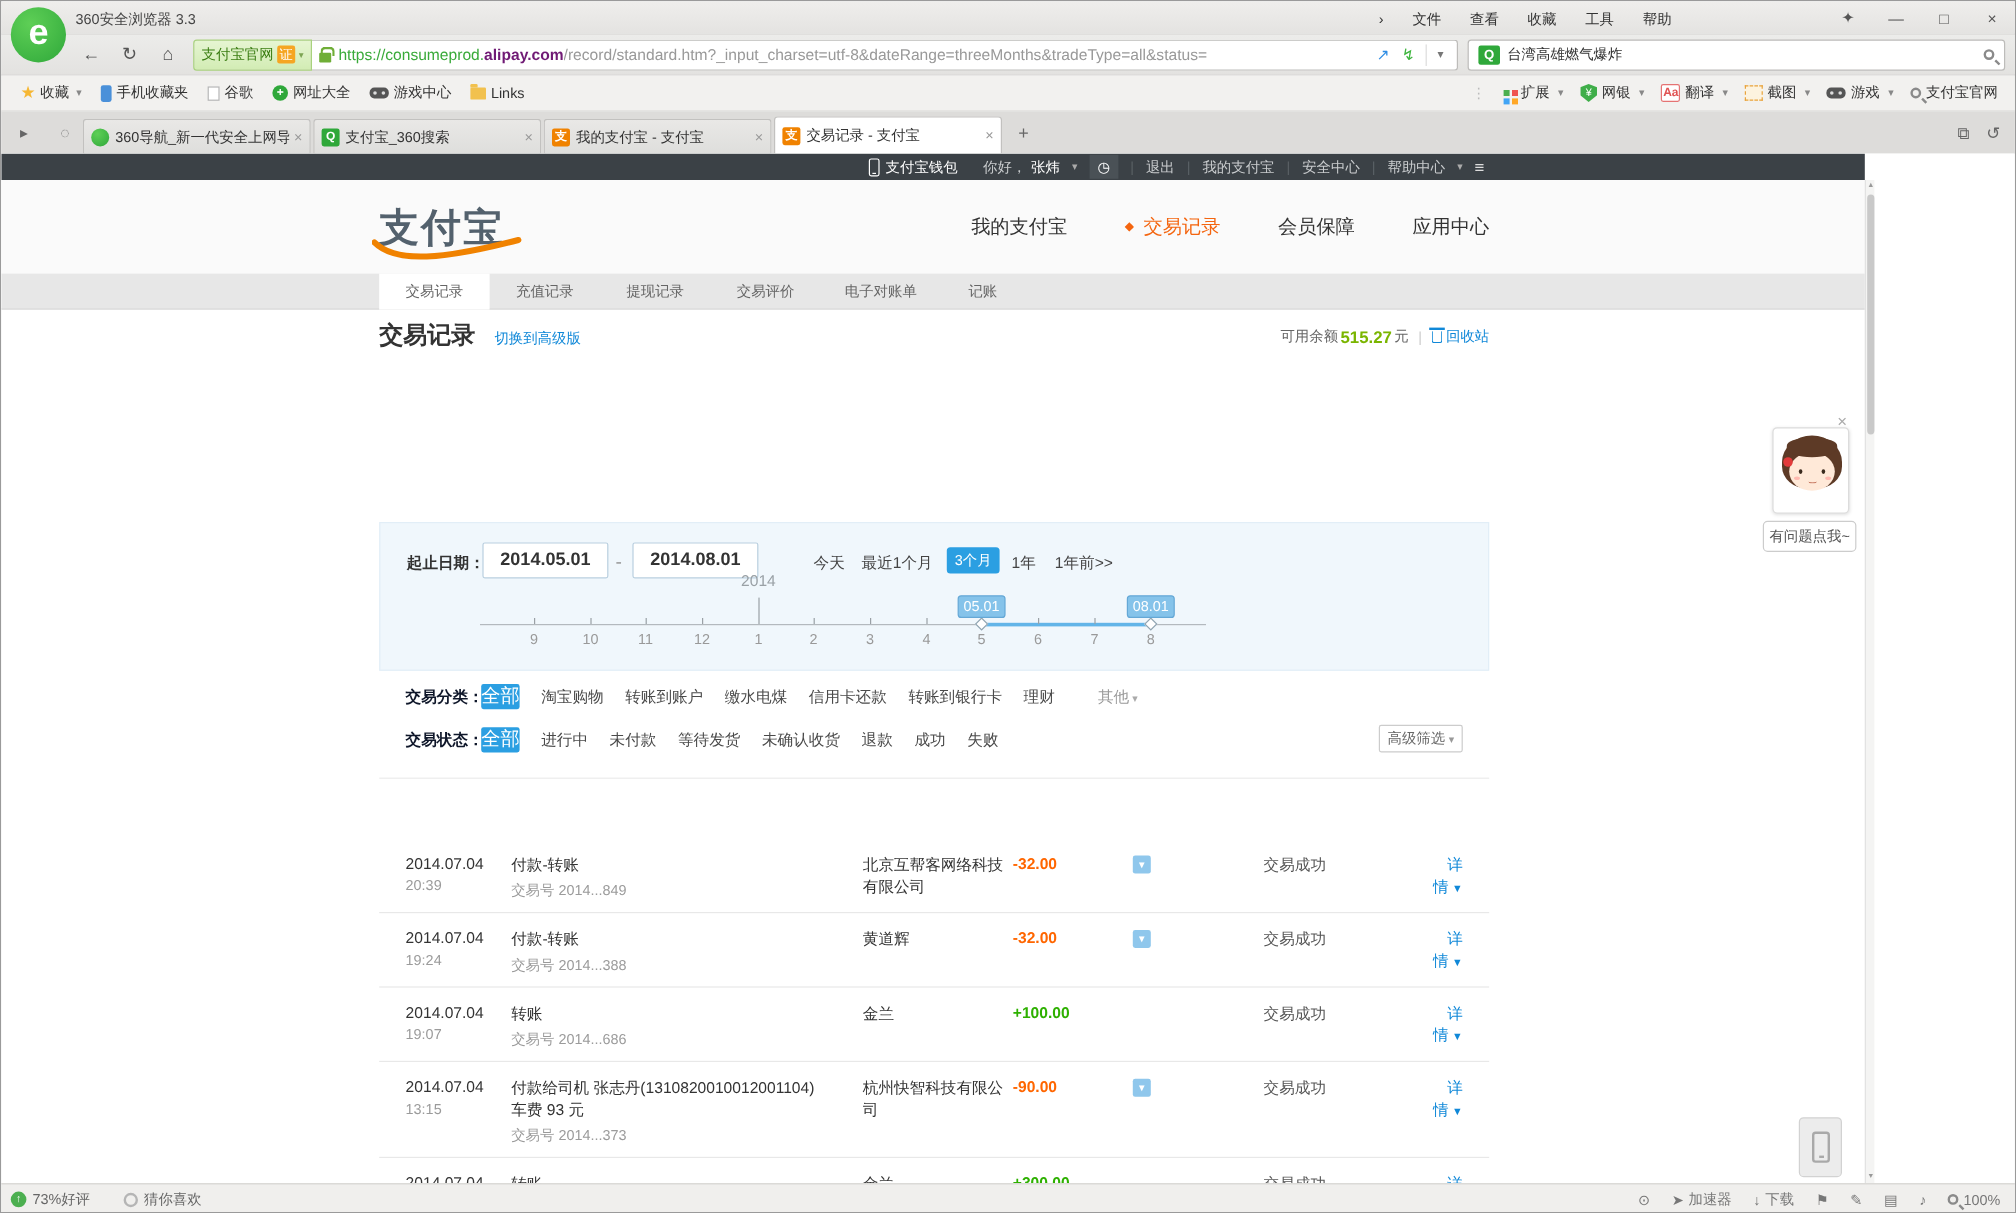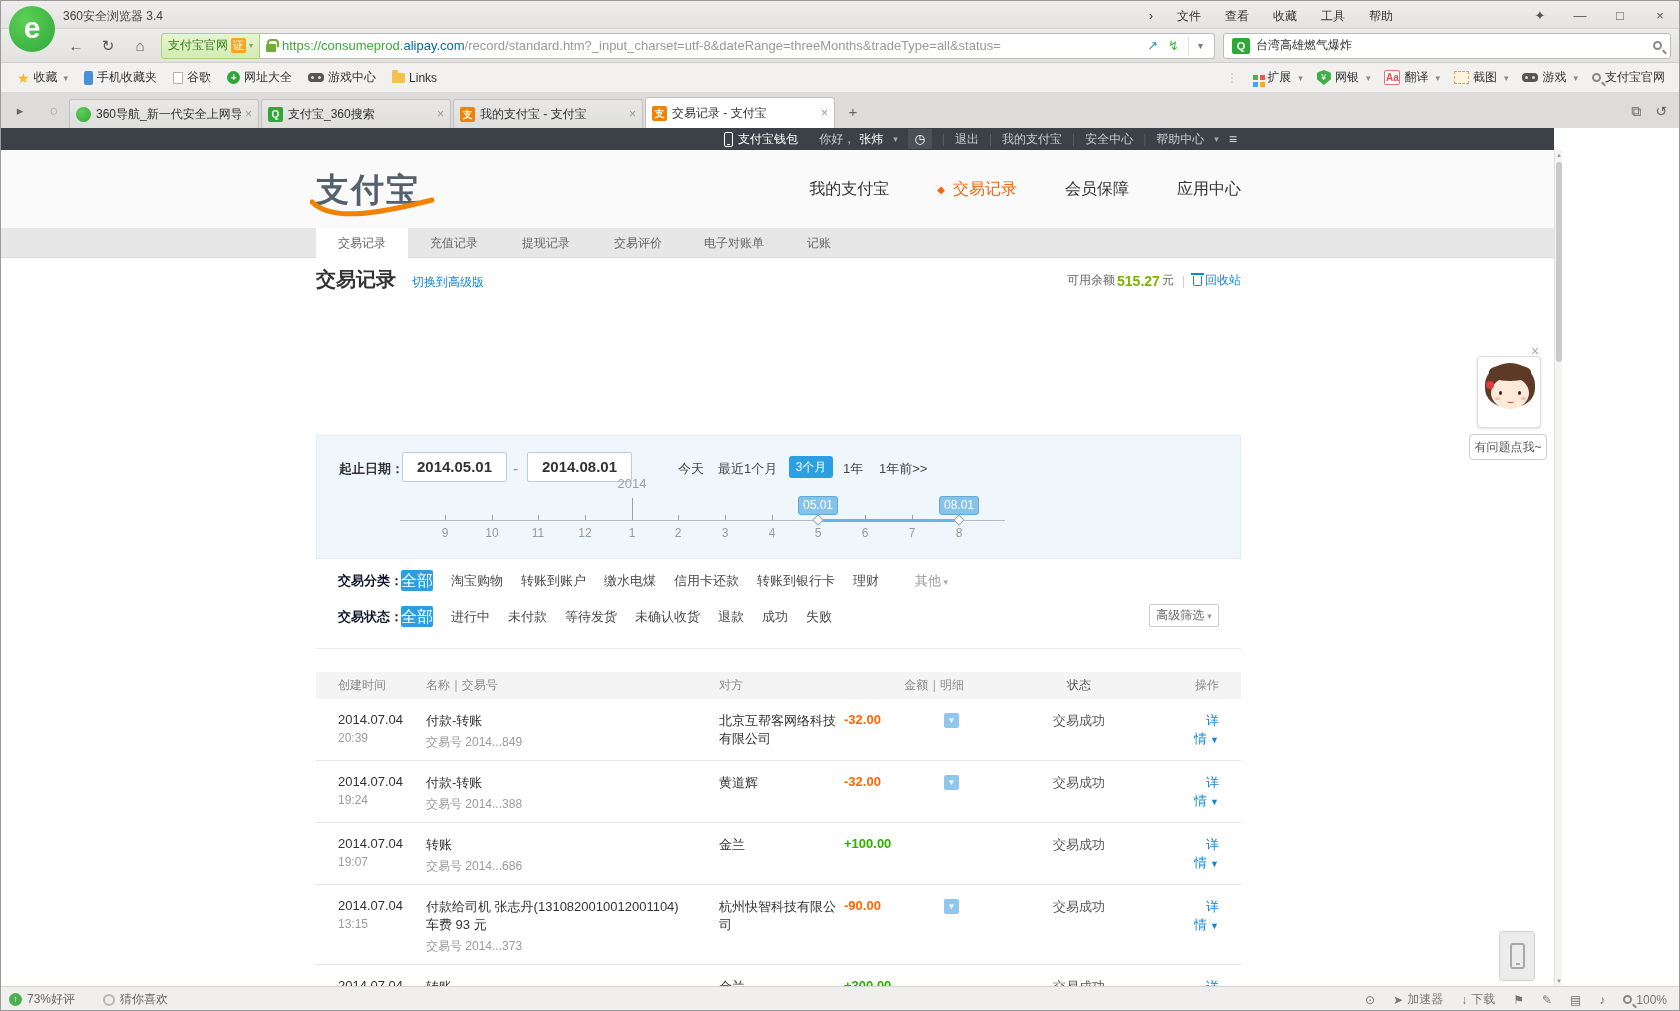--- a/index.html
+++ b/index.html
@@ -33,21 +33,21 @@
 #winctl{position:absolute;right:8px;top:0;height:28px;display:flex;align-items:center;gap:14px;color:#555;font-size:13px}
 #winctl .btn{width:26px;text-align:center}
 
 #navrow{position:absolute;left:0;top:28px;width:1680px;height:34px;background:linear-gradient(#ececea,#e3e2e0);border-bottom:1px solid #cfcecc;display:flex;align-items:center}
 .navbtn{width:26px;height:24px;text-align:center;line-height:24px;font-size:15px;color:#555;margin-left:6px}
 #navrow .start-gap{width:56px}
 #sitebtn{height:26px;margin-left:8px;padding:0 6px;background:linear-gradient(#e6f5d2,#d2ecb4);border:1px solid #a9d27e;border-radius:3px 0 0 3px;display:flex;align-items:center;font-size:12px;color:#3a7d12;gap:3px}
 #sitebadge{background:#f5a623;color:#fff;font-size:11px;padding:0 2px;border-radius:2px}
 #urlfield{height:26px;flex:0 0 955px;background:#fff;border:1px solid #bdbcba;border-left:none;border-radius:0 3px 3px 0;display:flex;align-items:center;padding:0 6px;font-size:13px;overflow:hidden;white-space:nowrap}
 #urlfield .url1{color:#3aaa3a;margin-left:6px}
-#urlfield .url2{color:#0369a1;font-weight:normal}
+#urlfield .url2{color:#701a75;font-weight:bold}
 #urlfield .url3{color:#999;flex:1;overflow:hidden}
 .uf-ic{margin:0 5px;font-size:13px}
 #uf-share{color:#2f8de4}
 #uf-bolt{color:#3db53d}
 #uf-sep{width:1px;height:18px;background:#ddd;margin:0 4px}
 #uf-drop{color:#777;font-size:10px}
 #searchbox{height:26px;flex:1;margin:0 10px 0 8px;background:#fff;border:1px solid #bdbcba;border-radius:3px;display:flex;align-items:center;padding:0 8px;font-size:12px;color:#333}
 #engine{width:18px;height:16px;background:#2fa83a;border-radius:2px;color:#fff;font-size:11px;font-weight:bold;text-align:center;line-height:16px;margin-right:6px}
 #searchbox .q{flex:1}
 
@@ -187,21 +187,21 @@
 #statusbar .gdot{width:12px;height:12px;border-radius:50%;border:2px solid #b5b5b5}
 #sb-right{margin-left:auto;display:flex;align-items:center;gap:18px;padding-right:14px;color:#777}
 #sb-right .grp{display:flex;align-items:center;gap:4px}
 </style>
 </head>
 <body>
 
 <div id="screen">
 
   <div id="titlebar">
-    <span id="wtitle">360安全浏览器 3.4</span>
+    <span id="wtitle">360安全浏览器 3.3</span>
     <div id="menubar"><span>›</span><span>文件</span><span>查看</span><span>收藏</span><span>工具</span><span>帮助</span></div>
     <div id="winctl">
       <span class="btn">✦</span>
       <span class="btn">—</span>
       <span class="btn">□</span>
       <span class="btn">×</span>
     </div>
   </div>
   <div id="logo360">e</div>
 
@@ -463,28 +463,20 @@
         <span class="fitem" style="left:249px">等待发货</span>
         <span class="fitem" style="left:319px">未确认收货</span>
         <span class="fitem" style="left:402px">退款</span>
         <span class="fitem" style="left:446px">成功</span>
         <span class="fitem" style="left:490px">失败</span>
       </div>
       <div id="advbtn"><span>高级筛选</span><span class="v">▾</span></div>
 
       <div id="tabledivider"></div>
 
-      <div id="thead">
-        <span class="c-time">创建时间</span>
-        <span class="c-name">名称｜交易号</span>
-        <span class="c-party">对方</span>
-        <span style="width:120px;text-align:right;white-space:nowrap">金额｜明细</span>
-        <span class="c-status">状态</span>
-        <span class="c-act">操作</span>
-      </div>
 
       <div id="tbody">
 
         <div class="trow">
           <span class="c-time"><span>2014.07.04</span><div class="l2">20:39</div></span>
           <span class="c-name"><span>付款-转账</span><div class="l2">交易号 2014...849</div></span>
           <span class="c-party">北京互帮客网络科技有限公司</span>
           <span class="c-amt"><span class="amount neg">-32.00</span></span>
           <span class="c-drop"><span class="amt-drop">▼</span></span>
           <span class="c-status">交易成功</span>

